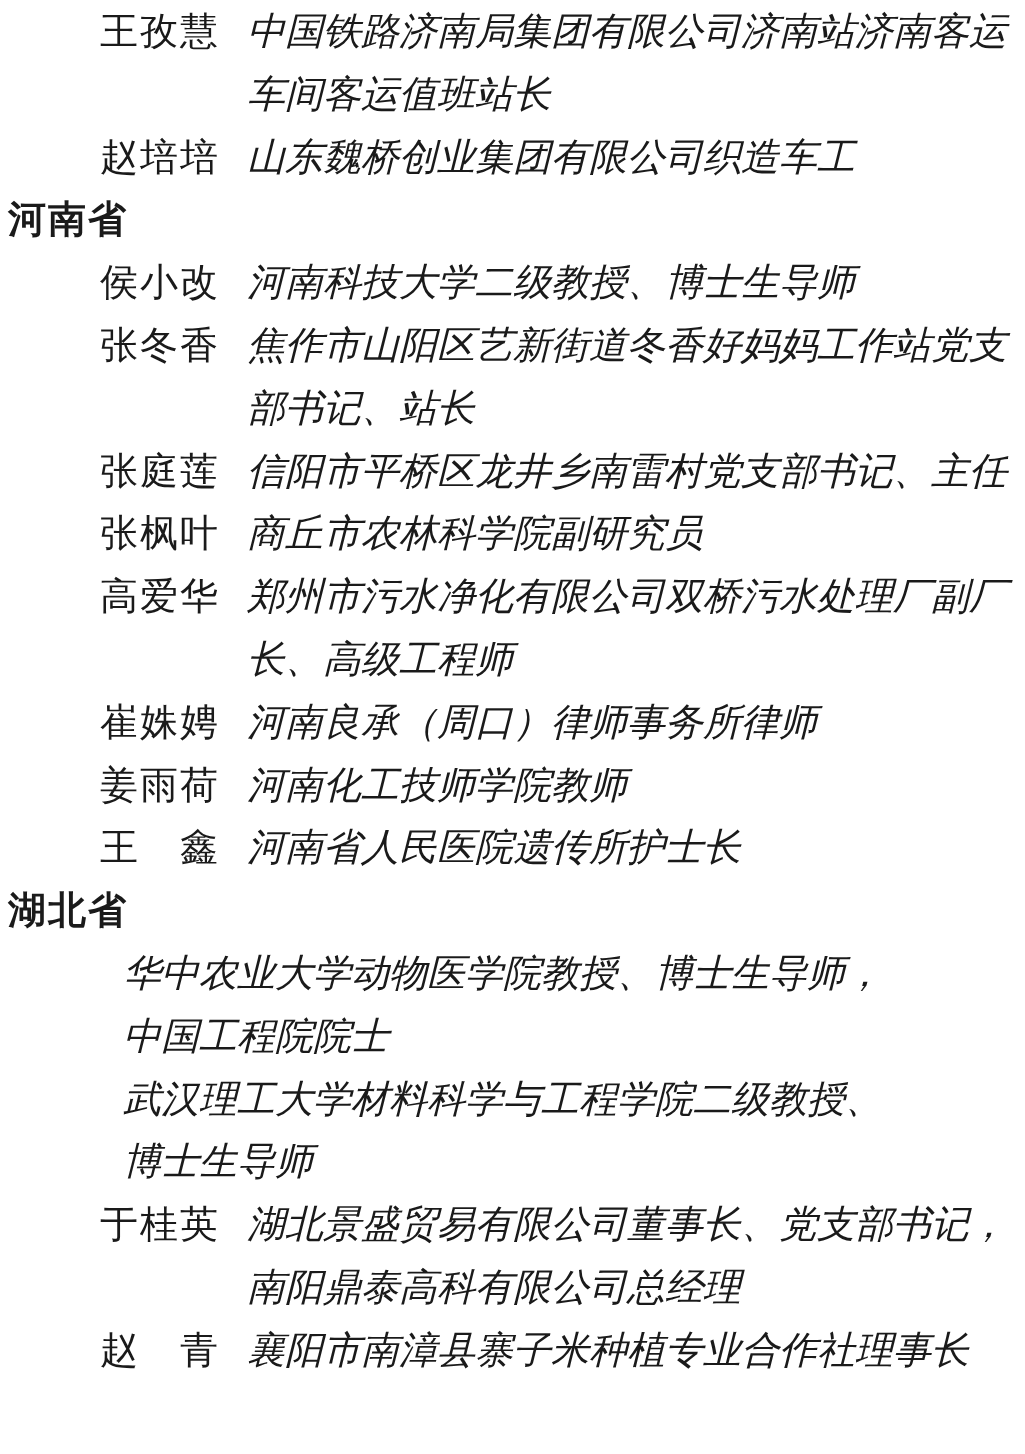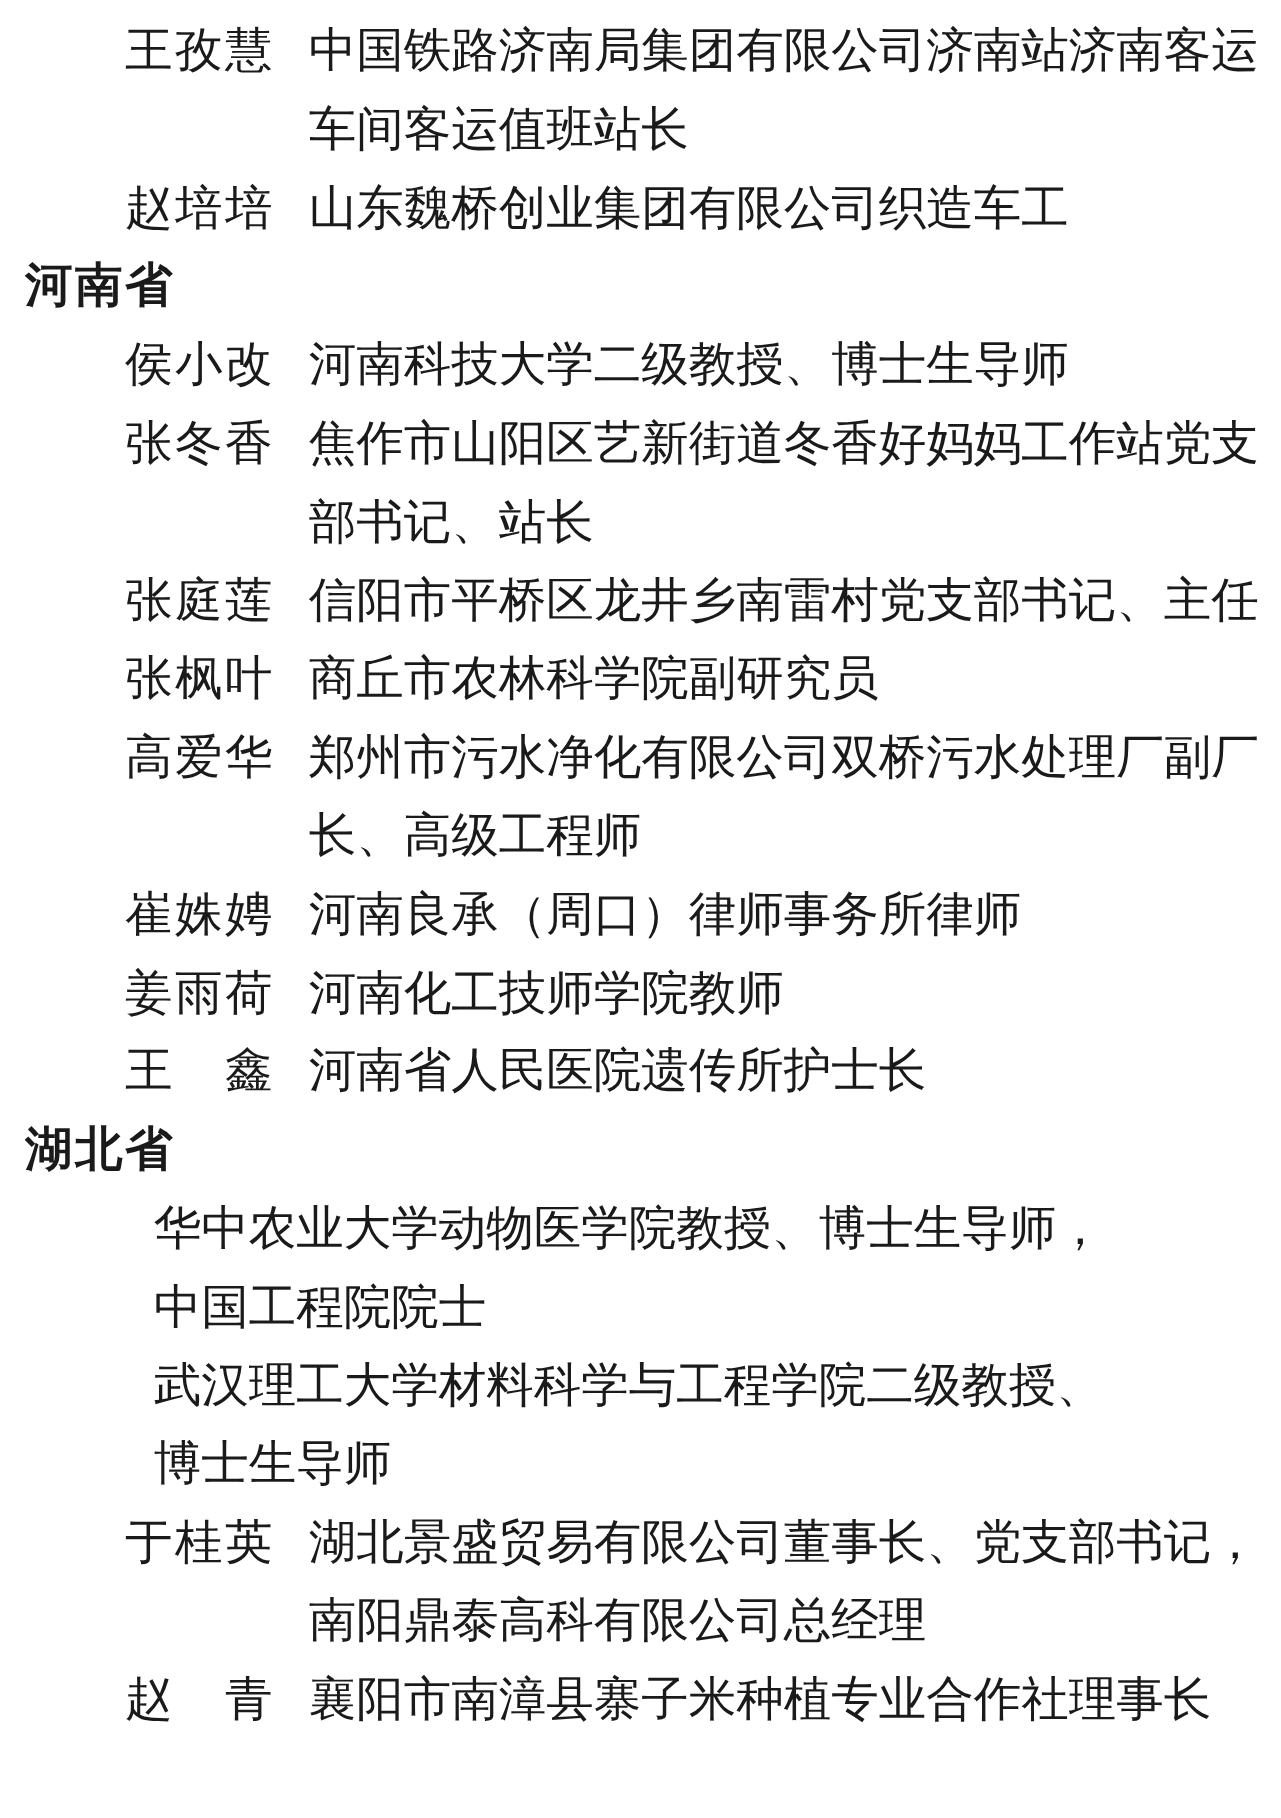--- a/index.html
+++ b/index.html
@@ -11,25 +11,24 @@
     height: 1454px;
     background: #ffffff;
     overflow: hidden;
     font-family: "Liberation Serif", "DejaVu Serif", serif;
     color: #1a1a1a;
   }
   .page {
     box-sizing: border-box;
     width: 1025px;
     height: 1408px;
-    padding-top: 10px;
     background: #ffffff;
   }
   .province {
-    margin-left: 20px;
+    margin-left: 8px;
     font-weight: bold;
     font-size: 38px;
     line-height: 62.8px;
     letter-spacing: 2px;
     font-family: "Liberation Sans", "DejaVu Sans", sans-serif;
     white-space: nowrap;
   }
   .entry {
     display: flex;
     align-items: flex-start;
@@ -42,20 +41,21 @@
     letter-spacing: 2px;
     white-space: pre;
   }
   .title {
     box-sizing: content-box;
     width: 772px;
     margin-left: 23px;
     font-size: 38px;
     line-height: 62.8px;
     letter-spacing: 0;
+    font-style: italic;
   }
 </style>
 </head>
 <body style="background: rgb(255, 255, 255); color: rgb(26, 26, 26);">
 
 <div class="page">
   <div>
       <div class="entry">
         <span class="name">王孜慧</span>
         <span class="title">中国铁路济南局集团有限公司济南站济南客运车间客运值班站长</span>

